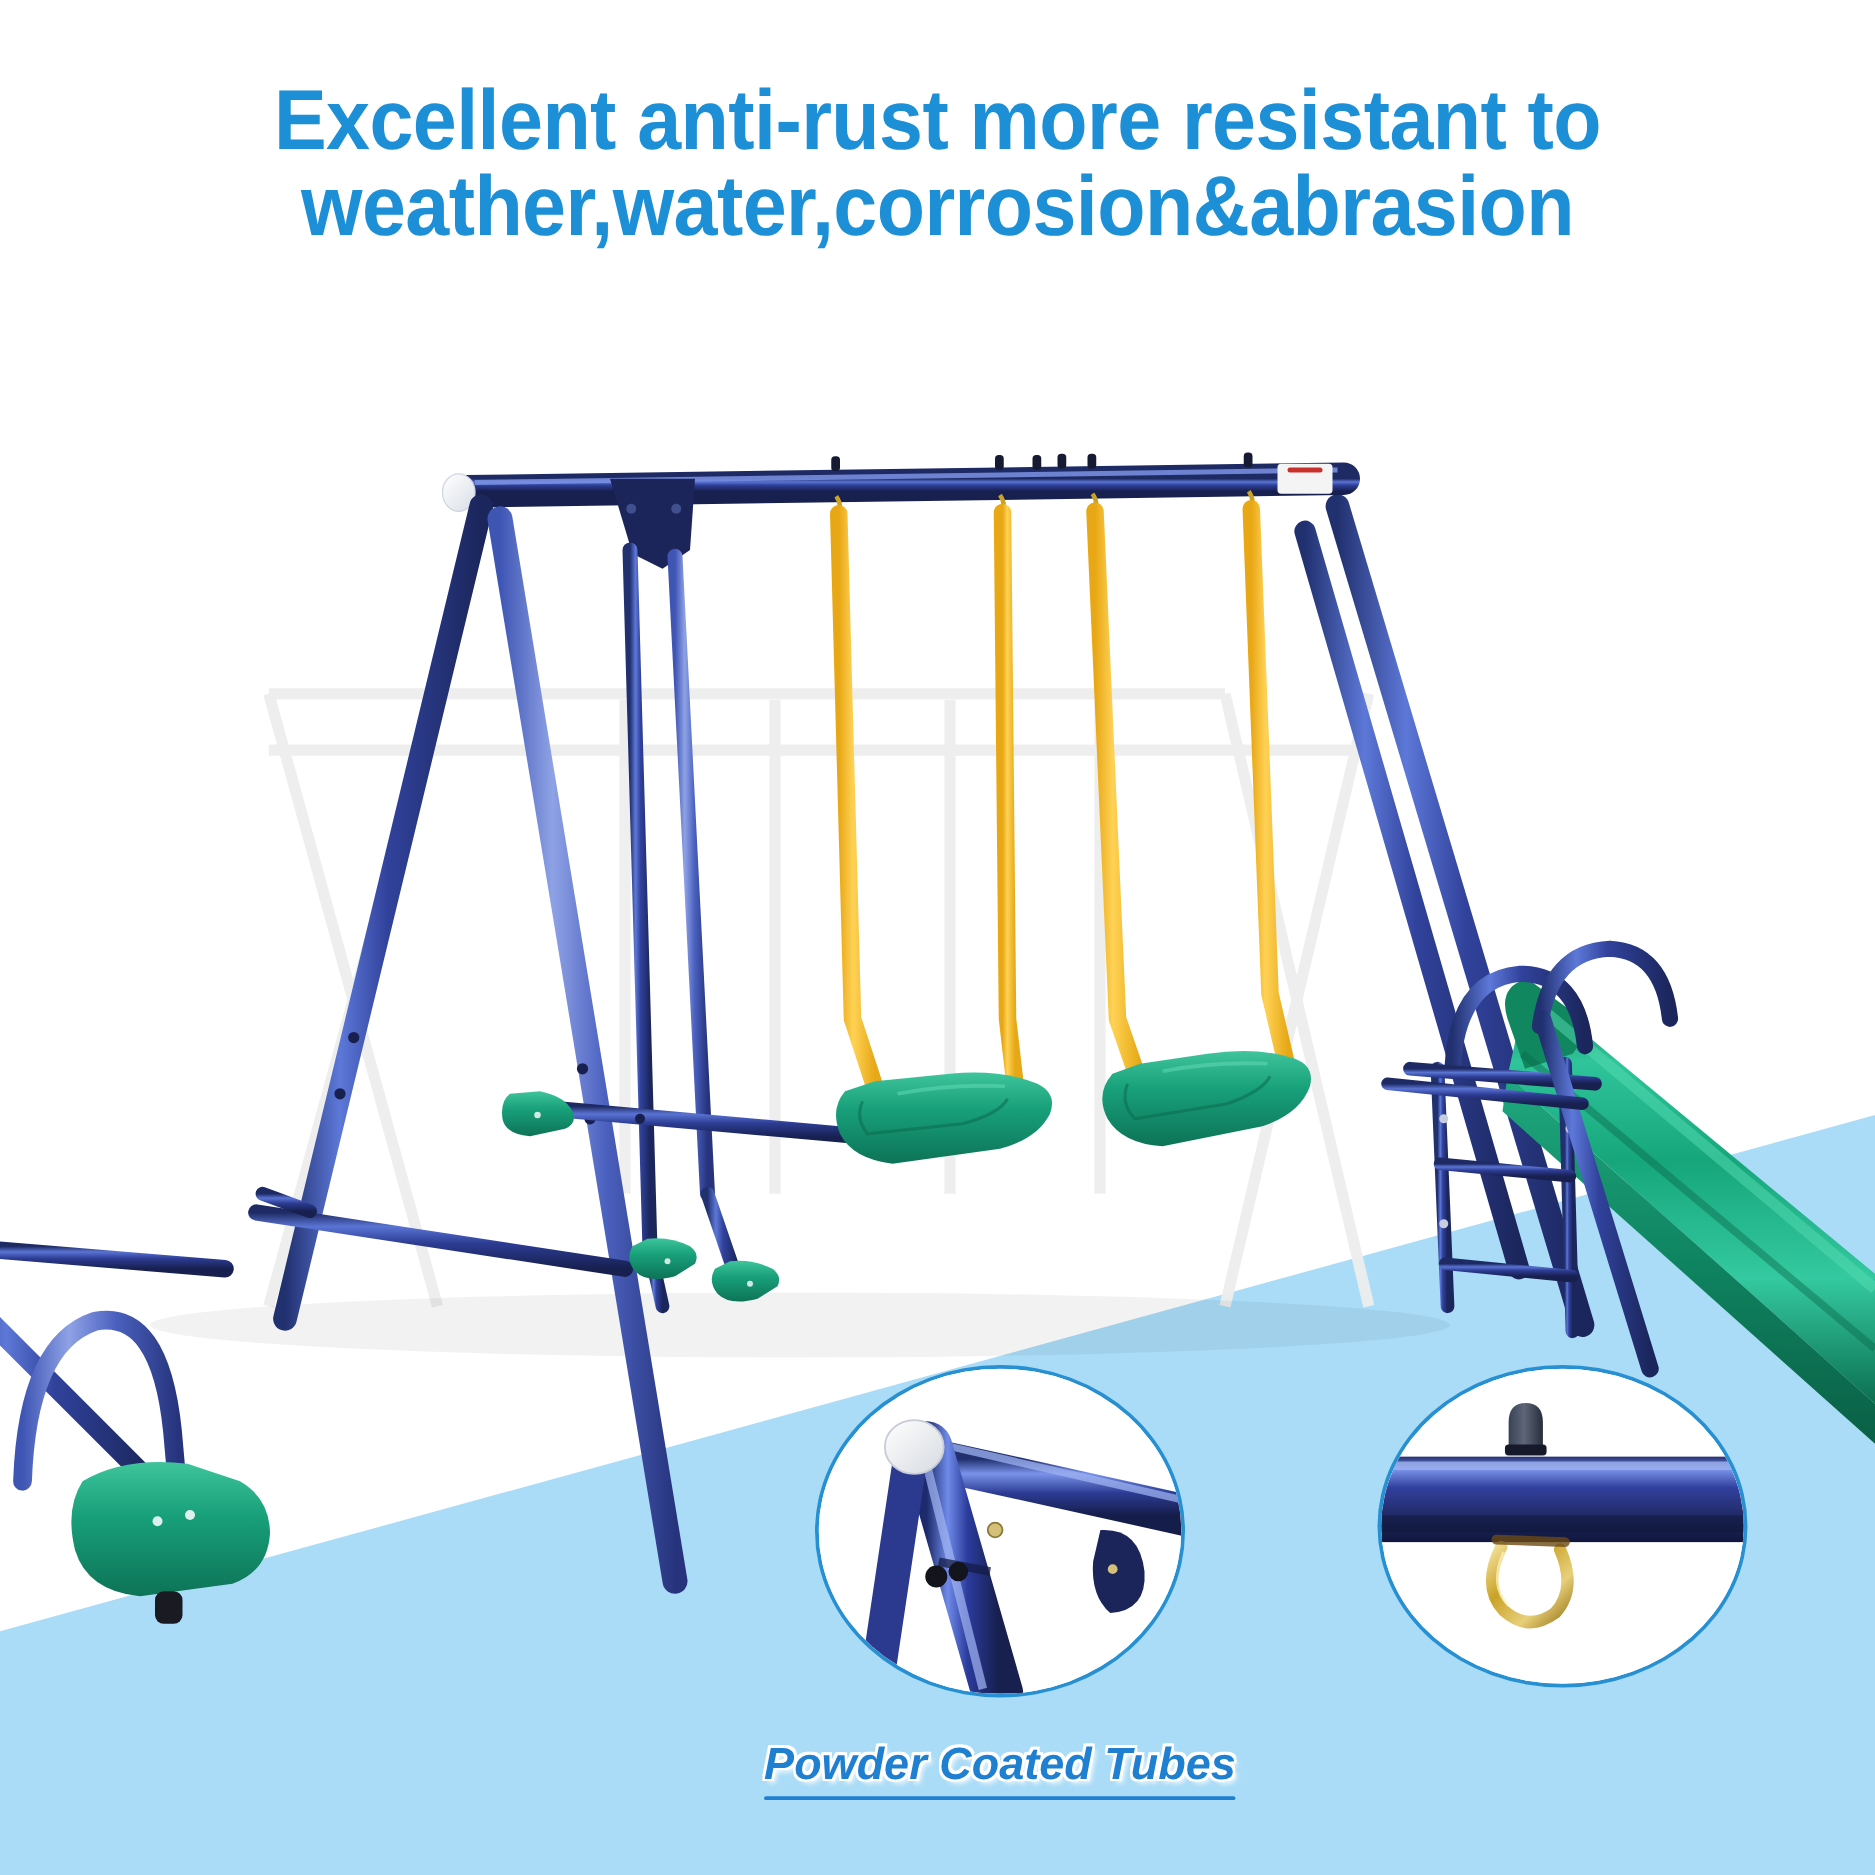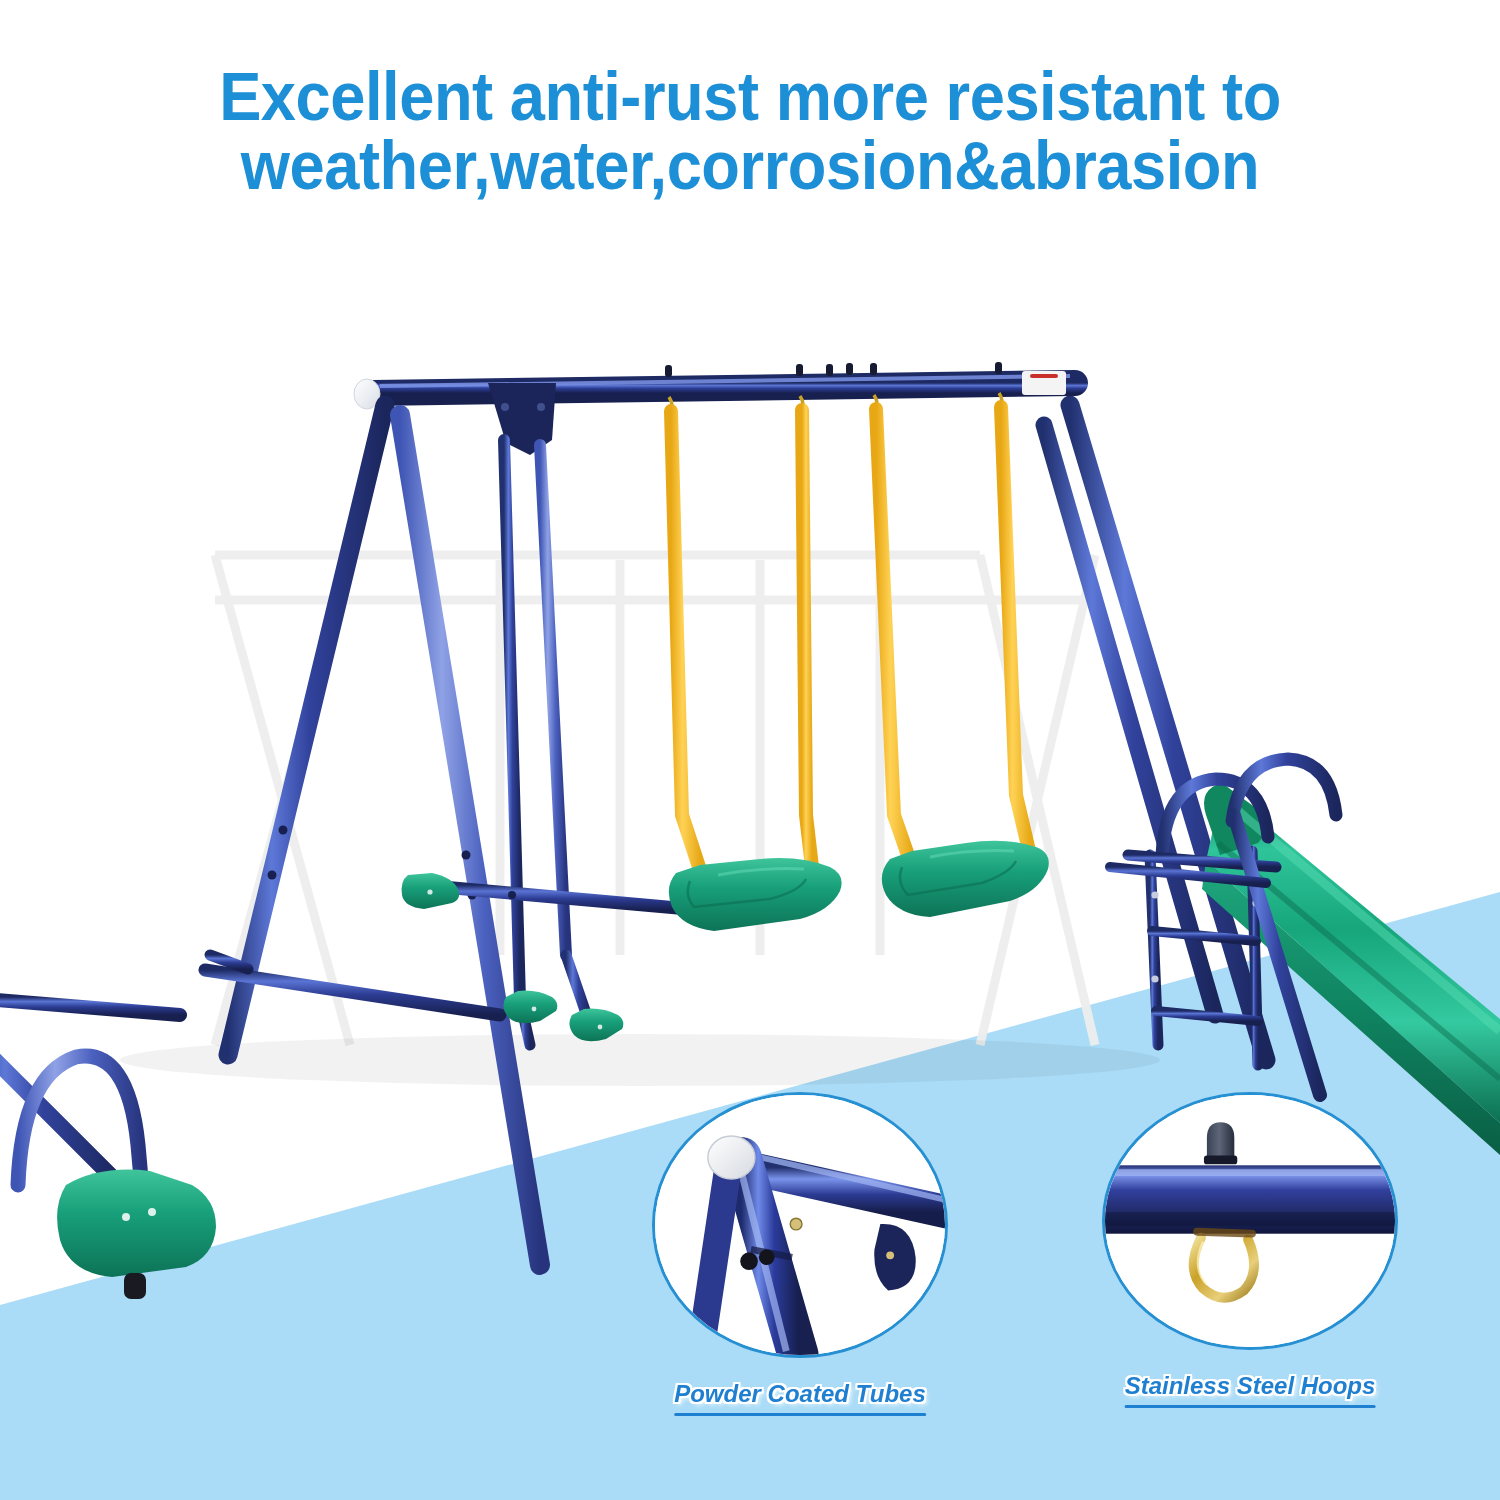--- a/index.html
+++ b/index.html
@@ -27,22 +27,22 @@
   
   .detail{position:absolute;z-index:30;}
   .detail .ring{
     position:absolute;left:0;top:0;width:100%;height:100%;
     border-radius:50%;background:#ffffff;border:3px solid #2790d2;
     overflow:hidden;box-sizing:border-box;
   }
   .detail .ring svg{position:absolute;left:0;top:0;width:100%;height:100%;}
   .detail .cap{
     position:absolute;left:50%;transform:translateX(-50%);
-    top:100%;margin-top:22px;white-space:nowrap;
-    font-style:italic;font-weight:700;font-size:24px;color:#1f7fd0;
+    top:100%;margin-top:32px;white-space:nowrap;
+    font-style:italic;font-weight:700;font-size:36px;color:#1f7fd0;
     font-family:"Liberation Sans","DejaVu Sans",sans-serif;
     text-shadow:
       2px 0 0 #fff,-2px 0 0 #fff,0 2px 0 #fff,0 -2px 0 #fff,
       2px 2px 0 #fff,-2px 2px 0 #fff,2px -2px 0 #fff,-2px -2px 0 #fff,
       3px 3px 4px rgba(255,255,255,.9);
     padding-bottom:6px;
   }
   .detail .cap .ul{
     display:block;height:3px;background:#1f7fd0;margin-top:5px;border-radius:2px;
   }
@@ -359,19 +359,15 @@
           <rect x="101" y="62" width="34" height="9" rx="3" fill="#15192a"></rect>
         </g>
 
         <g fill="none" stroke="url(#d2hoop)" stroke-width="10" stroke-linecap="round">
           <path d="M98,146 Q82,178 100,198 Q120,216 142,200 Q160,180 146,148"></path>
         </g>
         <path d="M94,140 L150,142" stroke="#6b4a14" stroke-width="8" fill="none" stroke-linecap="round" opacity=".8"></path>
         <path d="M100,150 Q88,178 104,194" stroke="#fff3c0" stroke-width="2.5" fill="none" opacity=".7"></path>
       </svg>
     </div>
-    <div class="cap" style="color: rgb(31, 127, 208);">
-      <span>Stainless Steel Hoops</span>
-      <span class="ul" style="background: rgb(31, 127, 208);"></span>
-    </div>
   </div>
 
 </div>
 
 </body></html>

